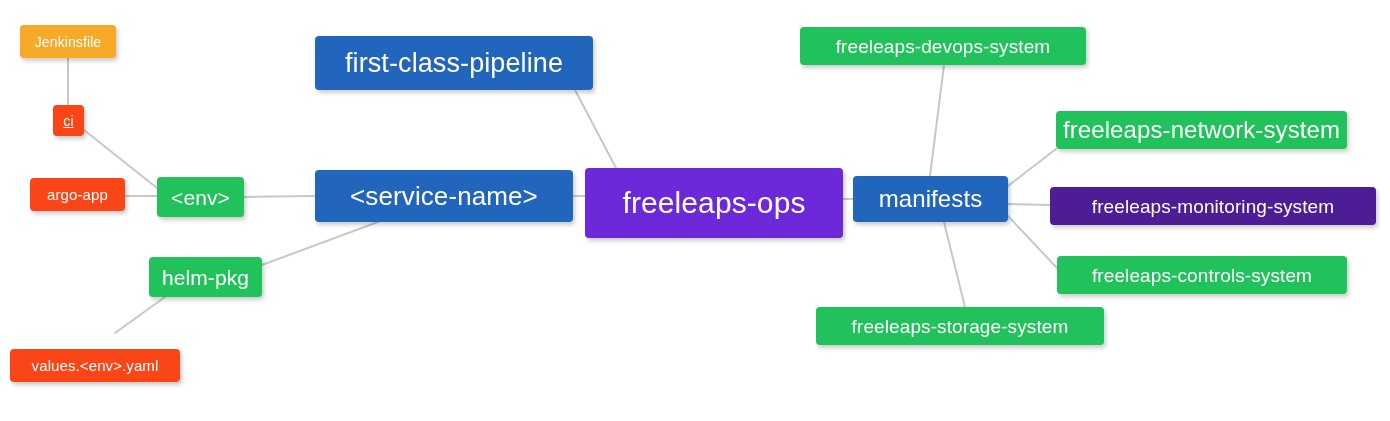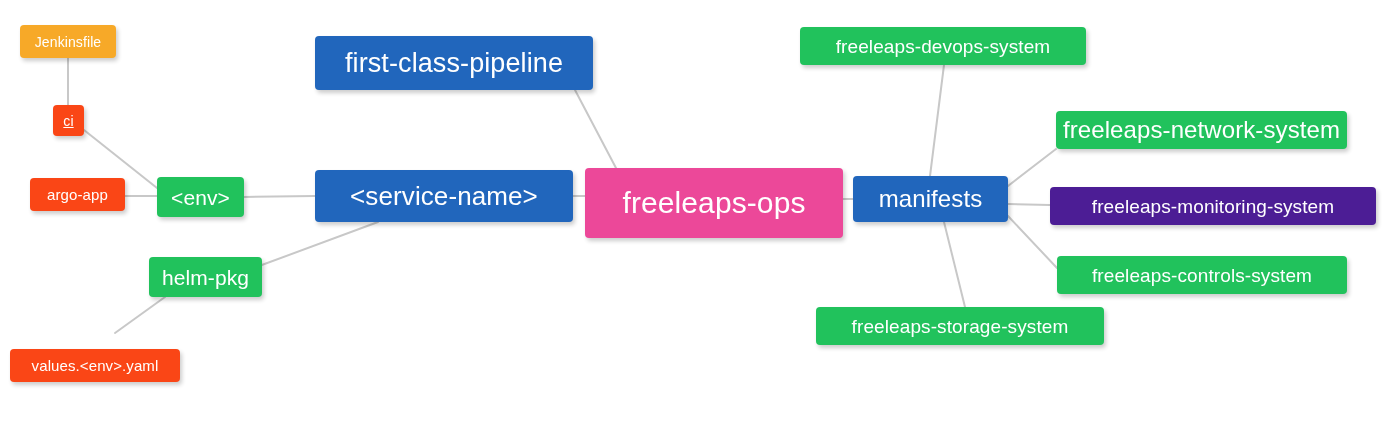--- a/index.html
+++ b/index.html
@@ -56,21 +56,21 @@
       <line x1="157" y1="196" x2="125" y2="196" stroke="#c8c8c8" stroke-width="2" stroke-linecap="round"></line>
       <line x1="68" y1="105" x2="68" y2="58" stroke="#c8c8c8" stroke-width="2" stroke-linecap="round"></line>
       <line x1="165" y1="297" x2="115" y2="333" stroke="#c8c8c8" stroke-width="2" stroke-linecap="round"></line>
       <line x1="930" y1="176" x2="944" y2="65" stroke="#c8c8c8" stroke-width="2" stroke-linecap="round"></line>
       <line x1="1008" y1="186" x2="1056" y2="149" stroke="#c8c8c8" stroke-width="2" stroke-linecap="round"></line>
       <line x1="1008" y1="204" x2="1050" y2="205" stroke="#c8c8c8" stroke-width="2" stroke-linecap="round"></line>
       <line x1="1008" y1="216" x2="1057" y2="268" stroke="#c8c8c8" stroke-width="2" stroke-linecap="round"></line>
       <line x1="944" y1="222" x2="965" y2="307" stroke="#c8c8c8" stroke-width="2" stroke-linecap="round"></line>
     </svg>
   <div id="node-layer">
-      <div class="node" style="left: 585px; top: 168px; width: 258px; height: 70px; background: #ec4899; font-size: 30px;">
+      <div class="node" style="left: 585px; top: 168px; width: 258px; height: 70px; background: #6d28d9; font-size: 30px;">
         <span class="node-label">freeleaps-ops</span>
       </div>
       <div class="node" style="left: 315px; top: 36px; width: 278px; height: 54px; background: rgb(33, 102, 188); font-size: 27px;">
         <span class="node-label">first-class-pipeline</span>
       </div>
       <div class="node" style="left: 315px; top: 170px; width: 258px; height: 52px; background: rgb(33, 102, 188); font-size: 26px;">
         <span class="node-label">&lt;service-name&gt;</span>
       </div>
       <div class="node" style="left: 853px; top: 176px; width: 155px; height: 46px; background: rgb(33, 102, 188); font-size: 24px;">
         <span class="node-label">manifests</span>

